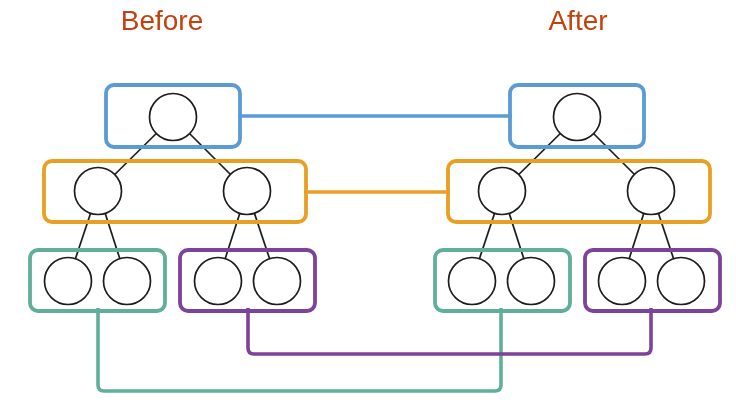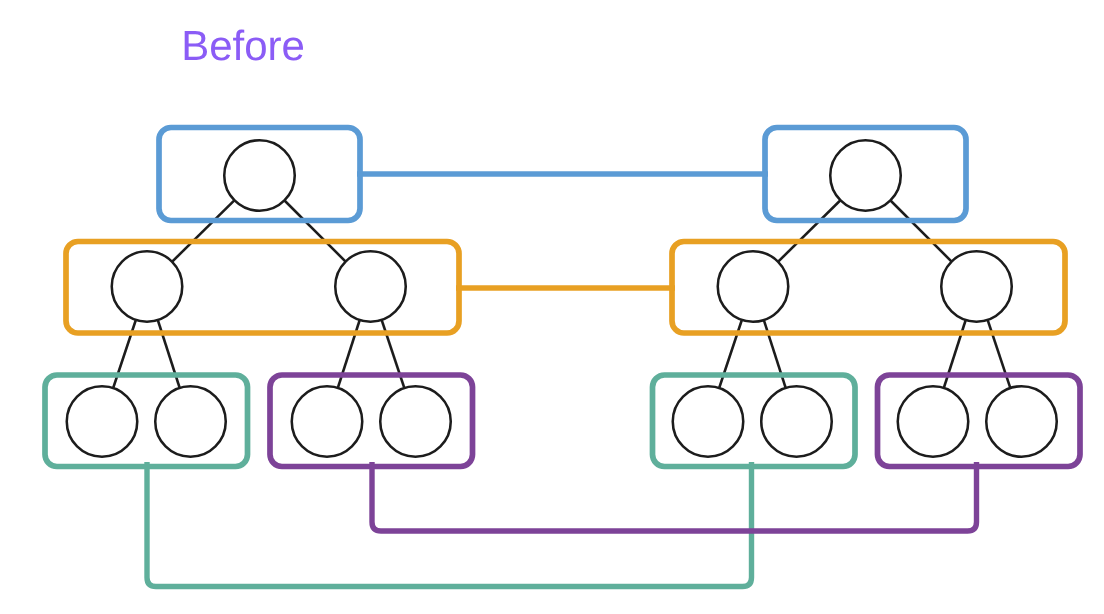--- a/index.html
+++ b/index.html
@@ -10,40 +10,41 @@
   }
   #stage {
     position: relative;
     width: 736px;
     height: 409px;
     background: #ffffff;
     overflow: hidden;
   }
   .tree-label {
     position: absolute;
-    top: 16px;
+    top: 6px;
     transform: translateX(-50%);
     font-size: 28px;
     line-height: 1.1;
-    color: #8b5cf6;
+    color: #c2410c;
     white-space: nowrap;
   }
   #before-label { left: 162px; }
   #after-label  { left: 578px; }
   #diagram-svg {
     position: absolute;
     left: 0;
     top: 0;
   }
 </style>
 </head>
 <body>
 
 <div id="stage">
   <div id="before-label" class="tree-label">Before</div>
+  <div id="after-label" class="tree-label">After</div>
   <svg id="diagram-svg" xmlns="http://www.w3.org/2000/svg" width="736" height="409" viewBox="0 0 736 409">
       <line x1="173" y1="117" x2="98" y2="191" stroke="#1c1c1c" stroke-width="1.7"></line>
       <line x1="173" y1="117" x2="247" y2="191" stroke="#1c1c1c" stroke-width="1.7"></line>
       <line x1="98" y1="191" x2="68" y2="281" stroke="#1c1c1c" stroke-width="1.7"></line>
       <line x1="98" y1="191" x2="127" y2="281" stroke="#1c1c1c" stroke-width="1.7"></line>
       <line x1="247" y1="191" x2="218" y2="281" stroke="#1c1c1c" stroke-width="1.7"></line>
       <line x1="247" y1="191" x2="277" y2="281" stroke="#1c1c1c" stroke-width="1.7"></line>
       <line x1="577" y1="117" x2="502" y2="191" stroke="#1c1c1c" stroke-width="1.7"></line>
       <line x1="577" y1="117" x2="651" y2="191" stroke="#1c1c1c" stroke-width="1.7"></line>
       <line x1="502" y1="191" x2="472" y2="281" stroke="#1c1c1c" stroke-width="1.7"></line>

